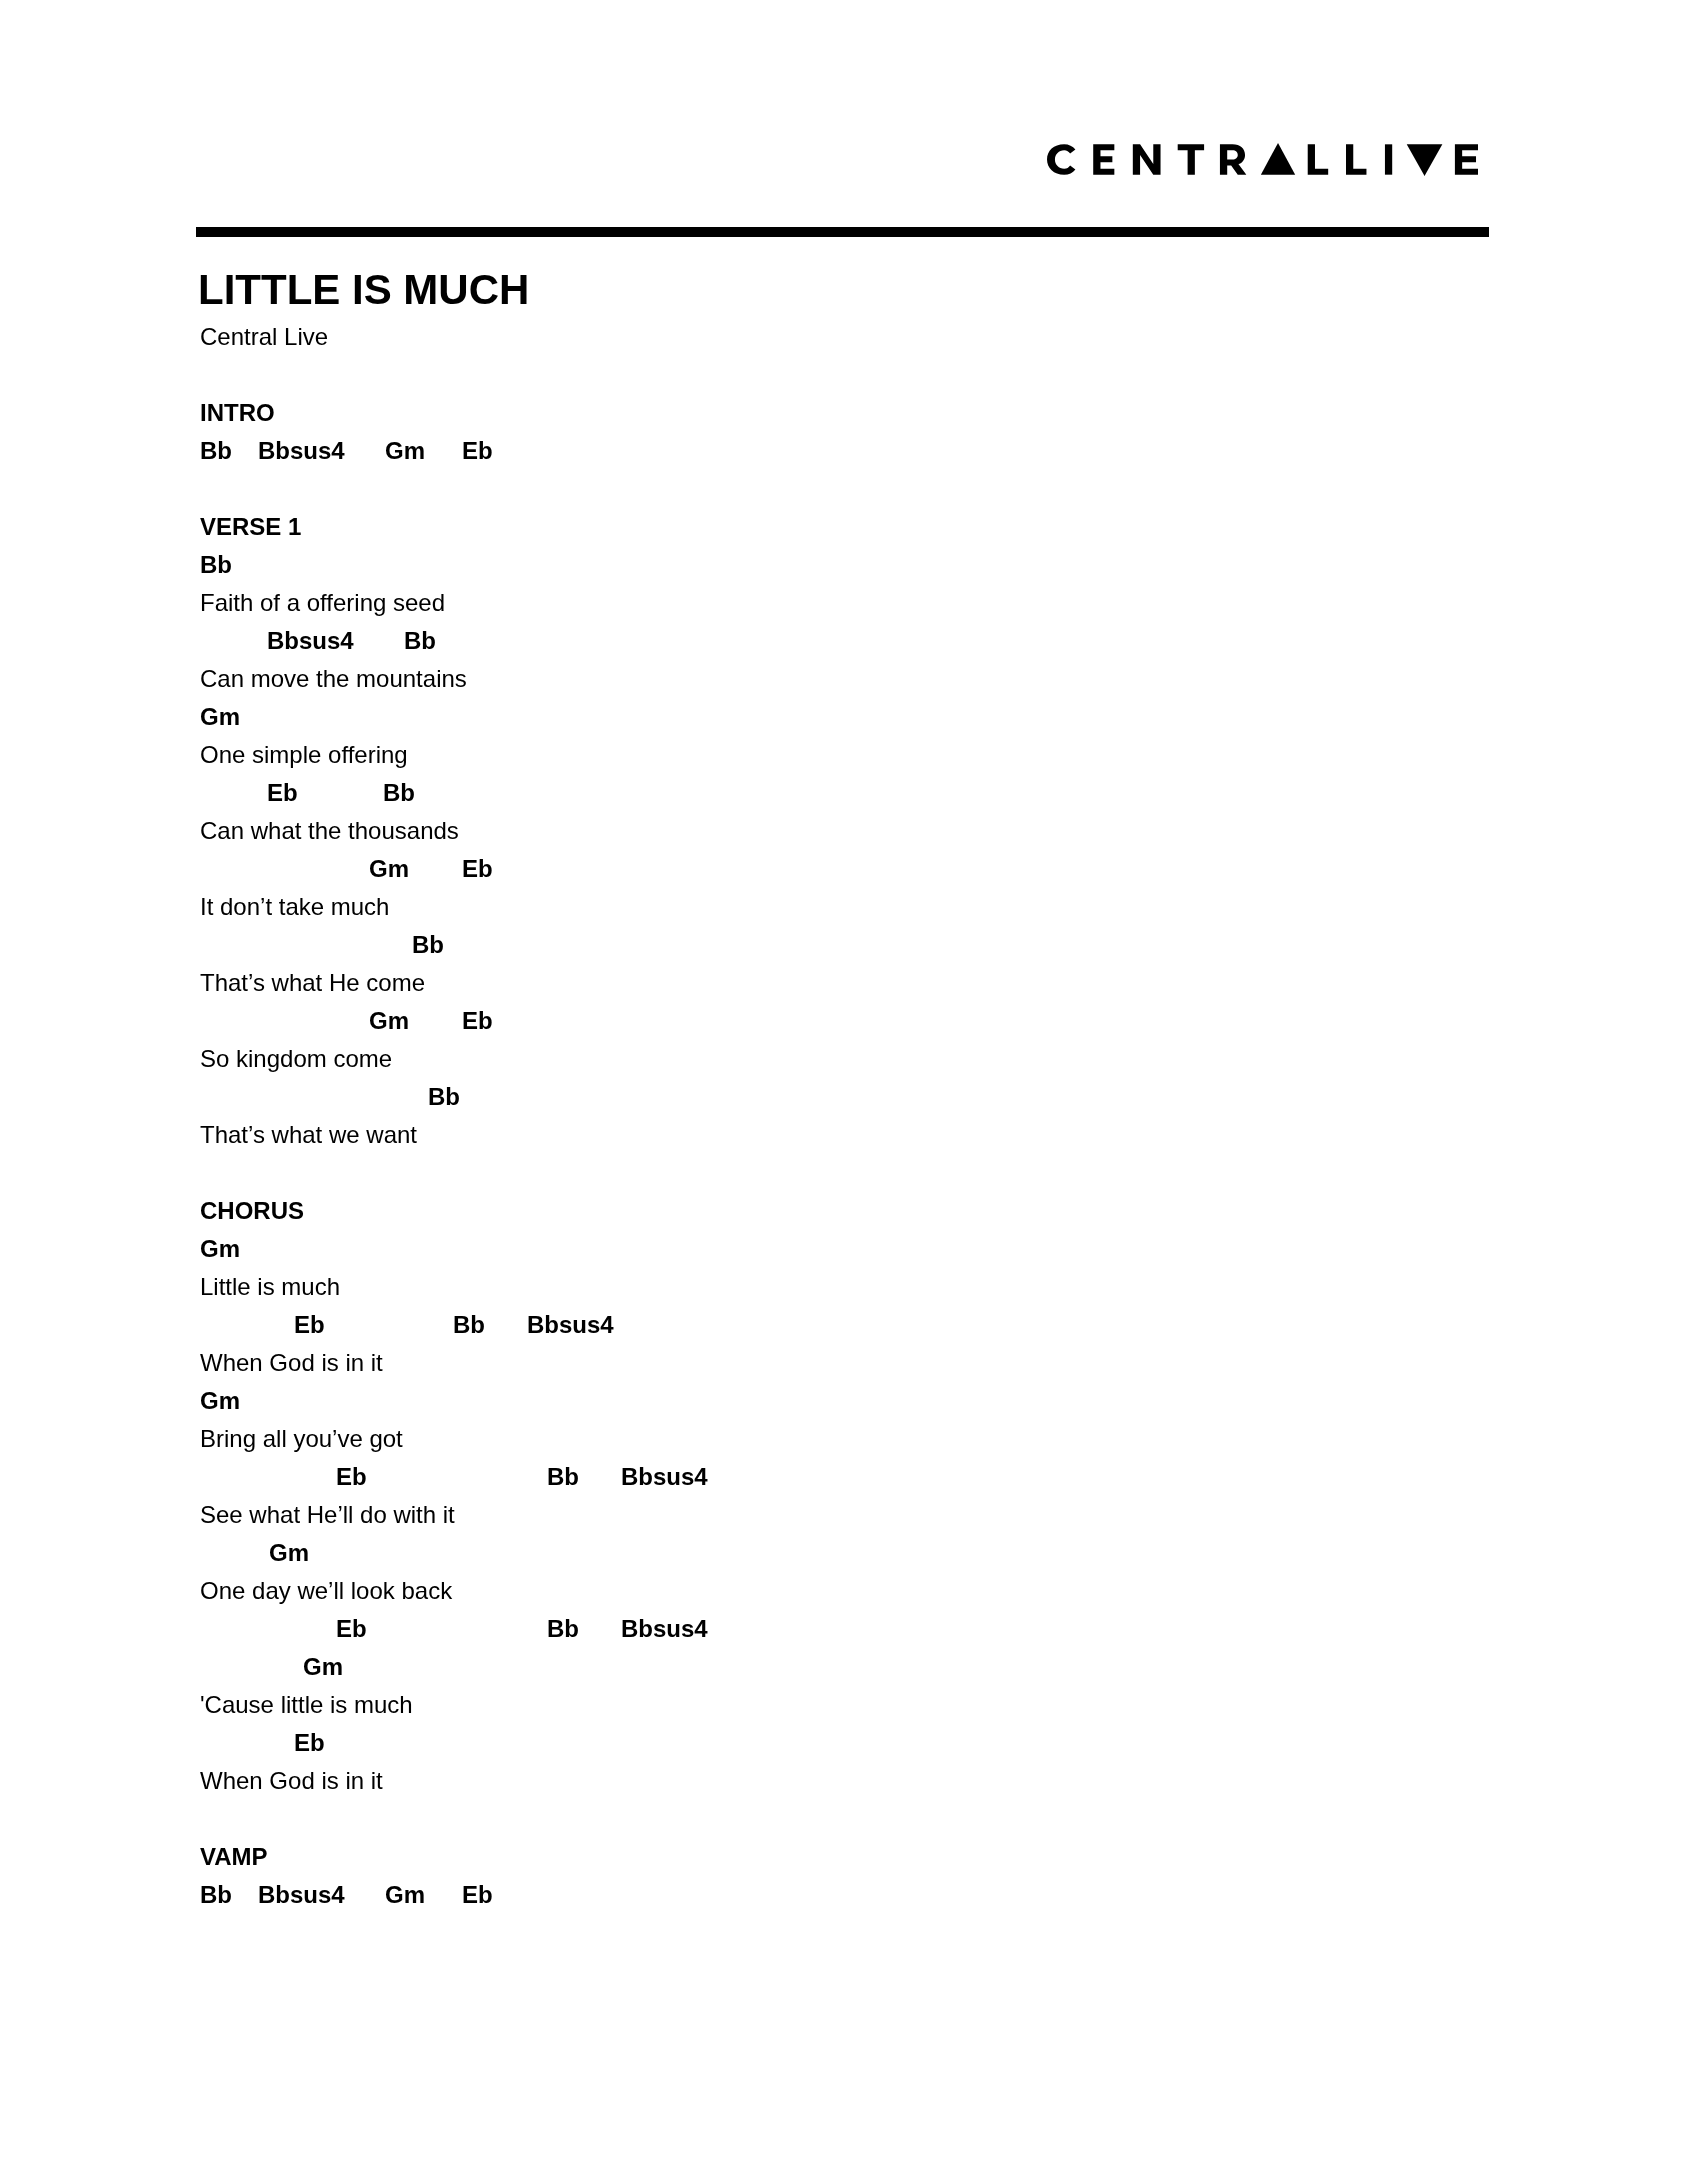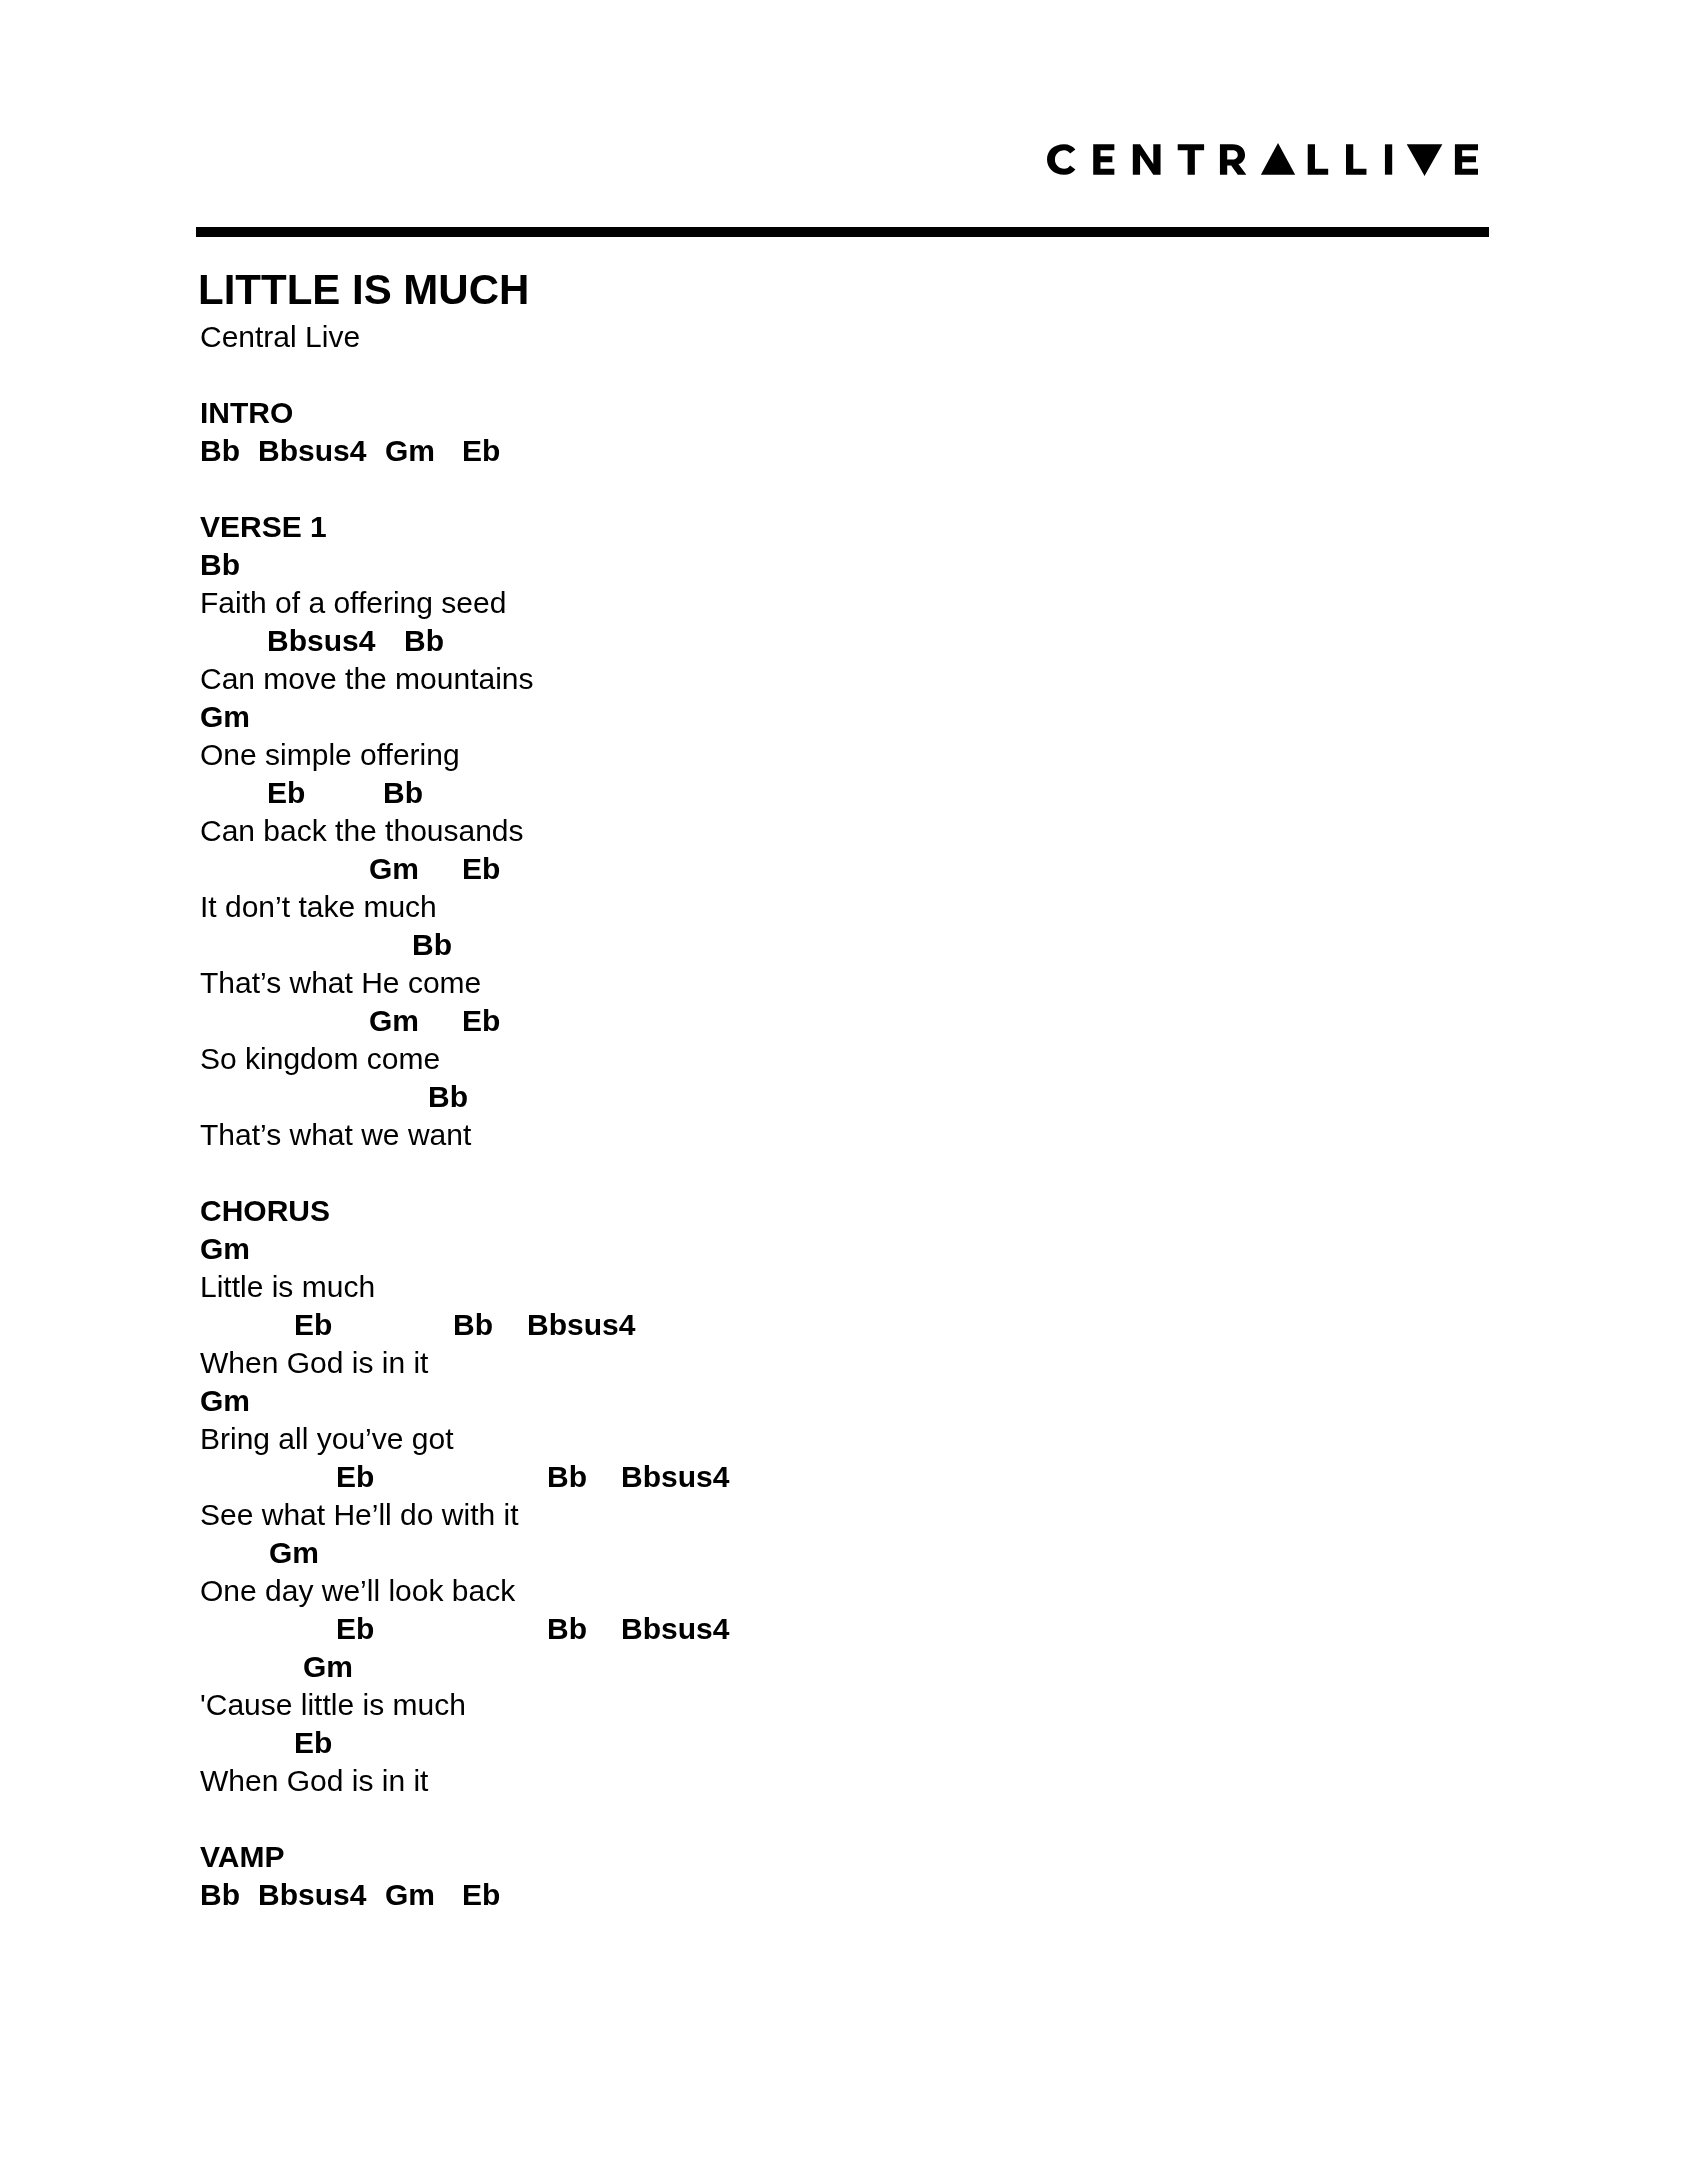--- a/index.html
+++ b/index.html
@@ -44,21 +44,21 @@
   .sheet {
     position: absolute;
     left: 200px;
     top: 318px;
     width: 1323px;
   }
   .line {
     position: relative;
     height: 38px;
     line-height: 38px;
-    font-size: 30px;
+    font-size: 24px;
     white-space: pre;
   }
   .line.bold { font-weight: bold; }
   .line.lyric { font-weight: normal; }
   .chord {
     position: absolute;
     top: 0;
     font-weight: bold;
     white-space: nowrap;
   }
@@ -111,21 +111,21 @@
       <div class="blank"></div>
       <div>
         <div class="line bold">VERSE 1</div>
         <div class="line bold"><span class="chord" style="left: 0px;">Bb</span></div>
         <div class="line lyric">Faith of a offering seed</div>
         <div class="line bold"><span class="chord" style="left: 67px;">Bbsus4</span><span class="chord" style="left: 204px;">Bb</span></div>
         <div class="line lyric">Can move the mountains</div>
         <div class="line bold"><span class="chord" style="left: 0px;">Gm</span></div>
         <div class="line lyric">One simple offering</div>
         <div class="line bold"><span class="chord" style="left: 67px;">Eb</span><span class="chord" style="left: 183px;">Bb</span></div>
-        <div class="line lyric">Can back the thousands</div>
+        <div class="line lyric">Can what the thousands</div>
         <div class="line bold"><span class="chord" style="left: 169px;">Gm</span><span class="chord" style="left: 262px;">Eb</span></div>
         <div class="line lyric">It don’t take much</div>
         <div class="line bold"><span class="chord" style="left: 212px;">Bb</span></div>
         <div class="line lyric">That’s what He come</div>
         <div class="line bold"><span class="chord" style="left: 169px;">Gm</span><span class="chord" style="left: 262px;">Eb</span></div>
         <div class="line lyric">So kingdom come</div>
         <div class="line bold"><span class="chord" style="left: 228px;">Bb</span></div>
         <div class="line lyric">That’s what we want</div>
       </div>
       <div class="blank"></div>

